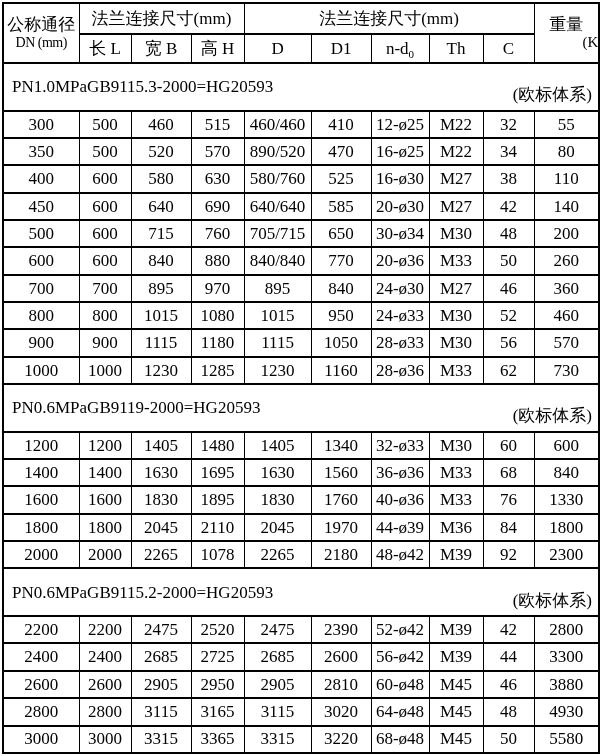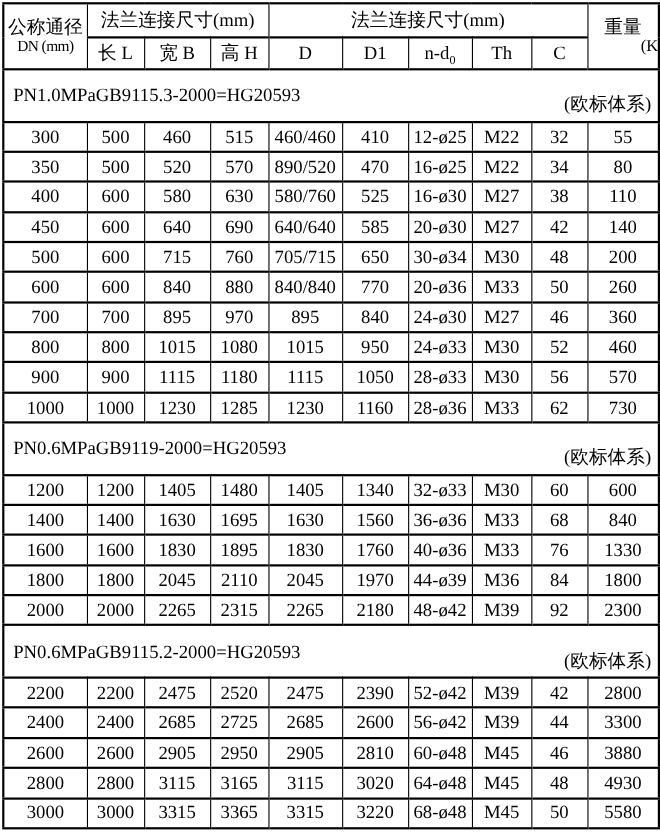--- a/index.html
+++ b/index.html
@@ -268,21 +268,21 @@
     <td>44-ø39</td>
     <td>M36</td>
     <td>84</td>
     <td>1800</td>
   </tr>
 
   <tr class="data-row">
     <td>2000</td>
     <td>2000</td>
     <td>2265</td>
-    <td>2315</td>
+    <td>1078</td>
     <td>2265</td>
     <td>2180</td>
     <td>48-ø42</td>
     <td>M39</td>
     <td>92</td>
     <td>2300</td>
   </tr>
 
   <tr class="section-row">
     <td class="section-cell" colspan="10">

